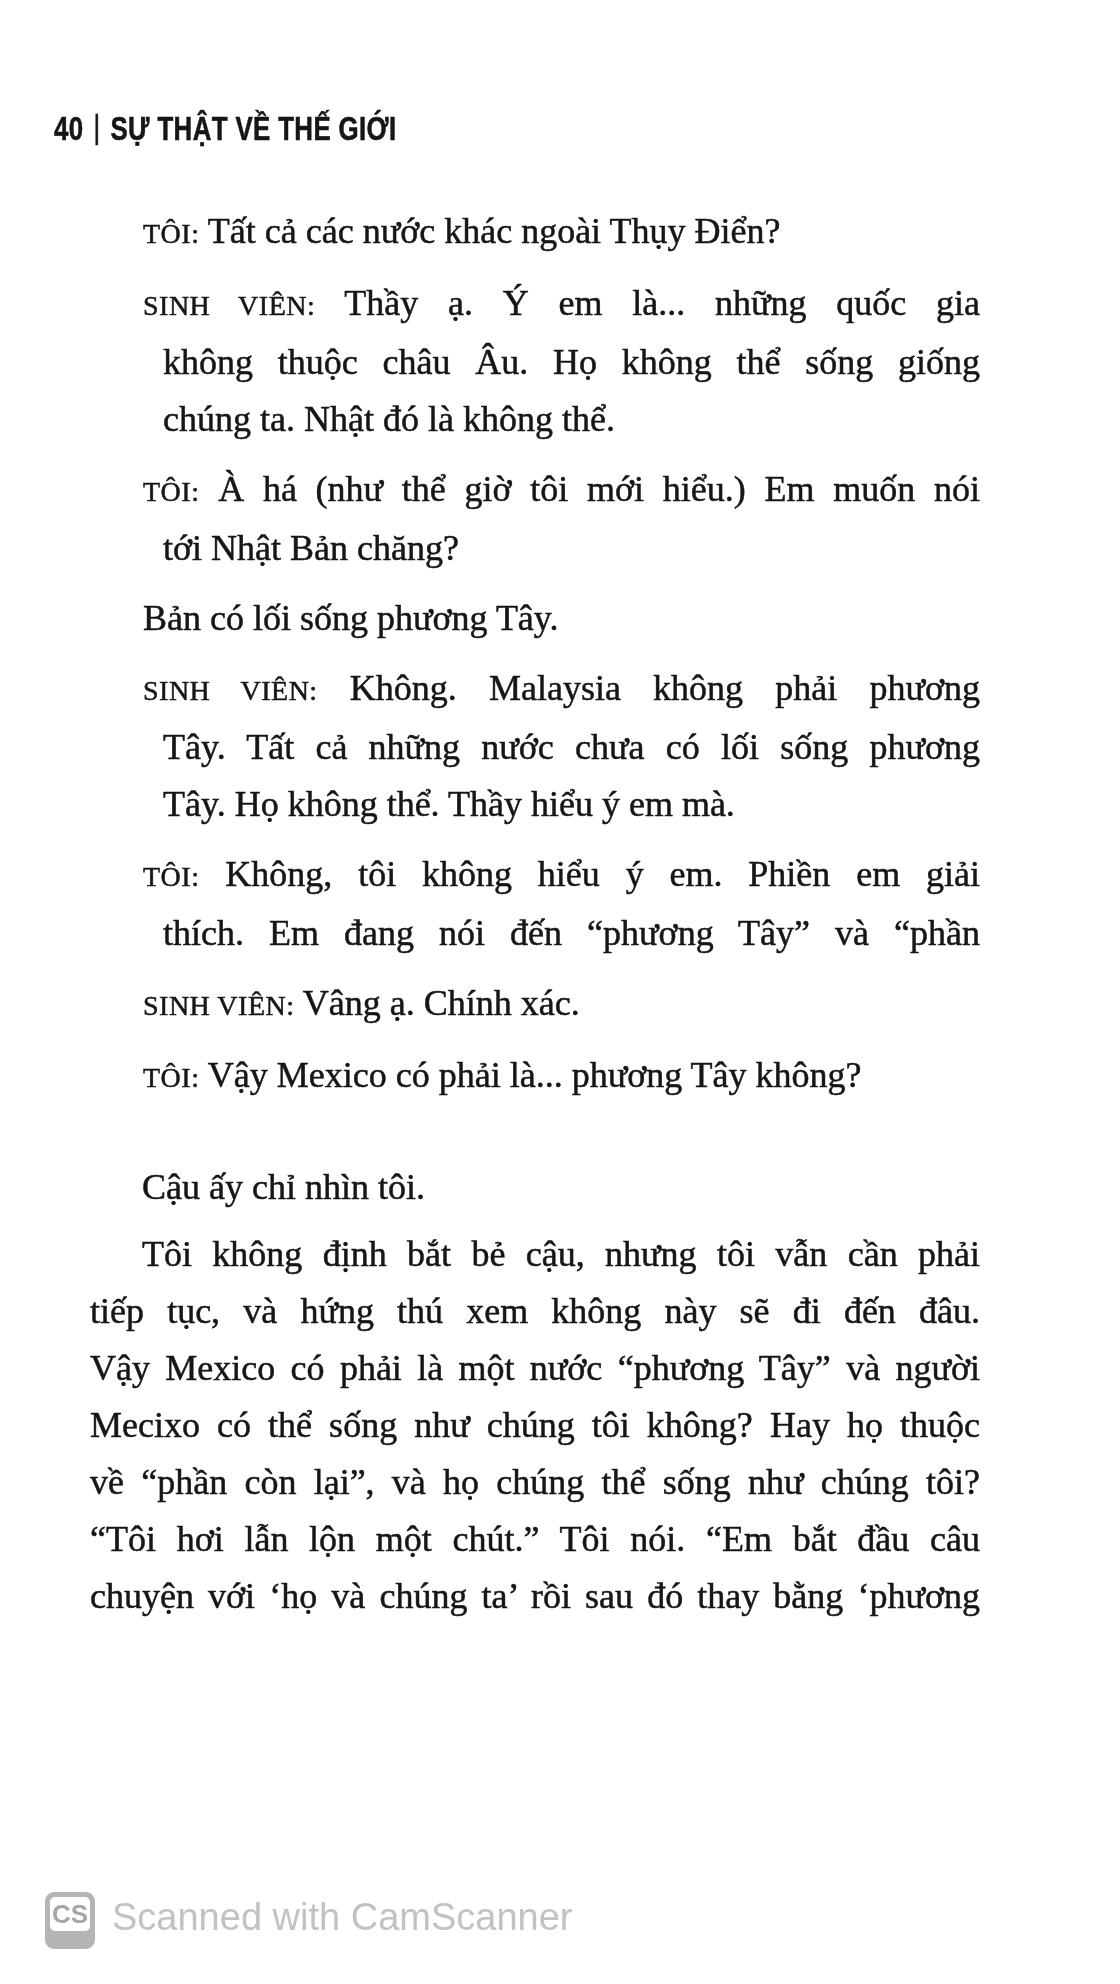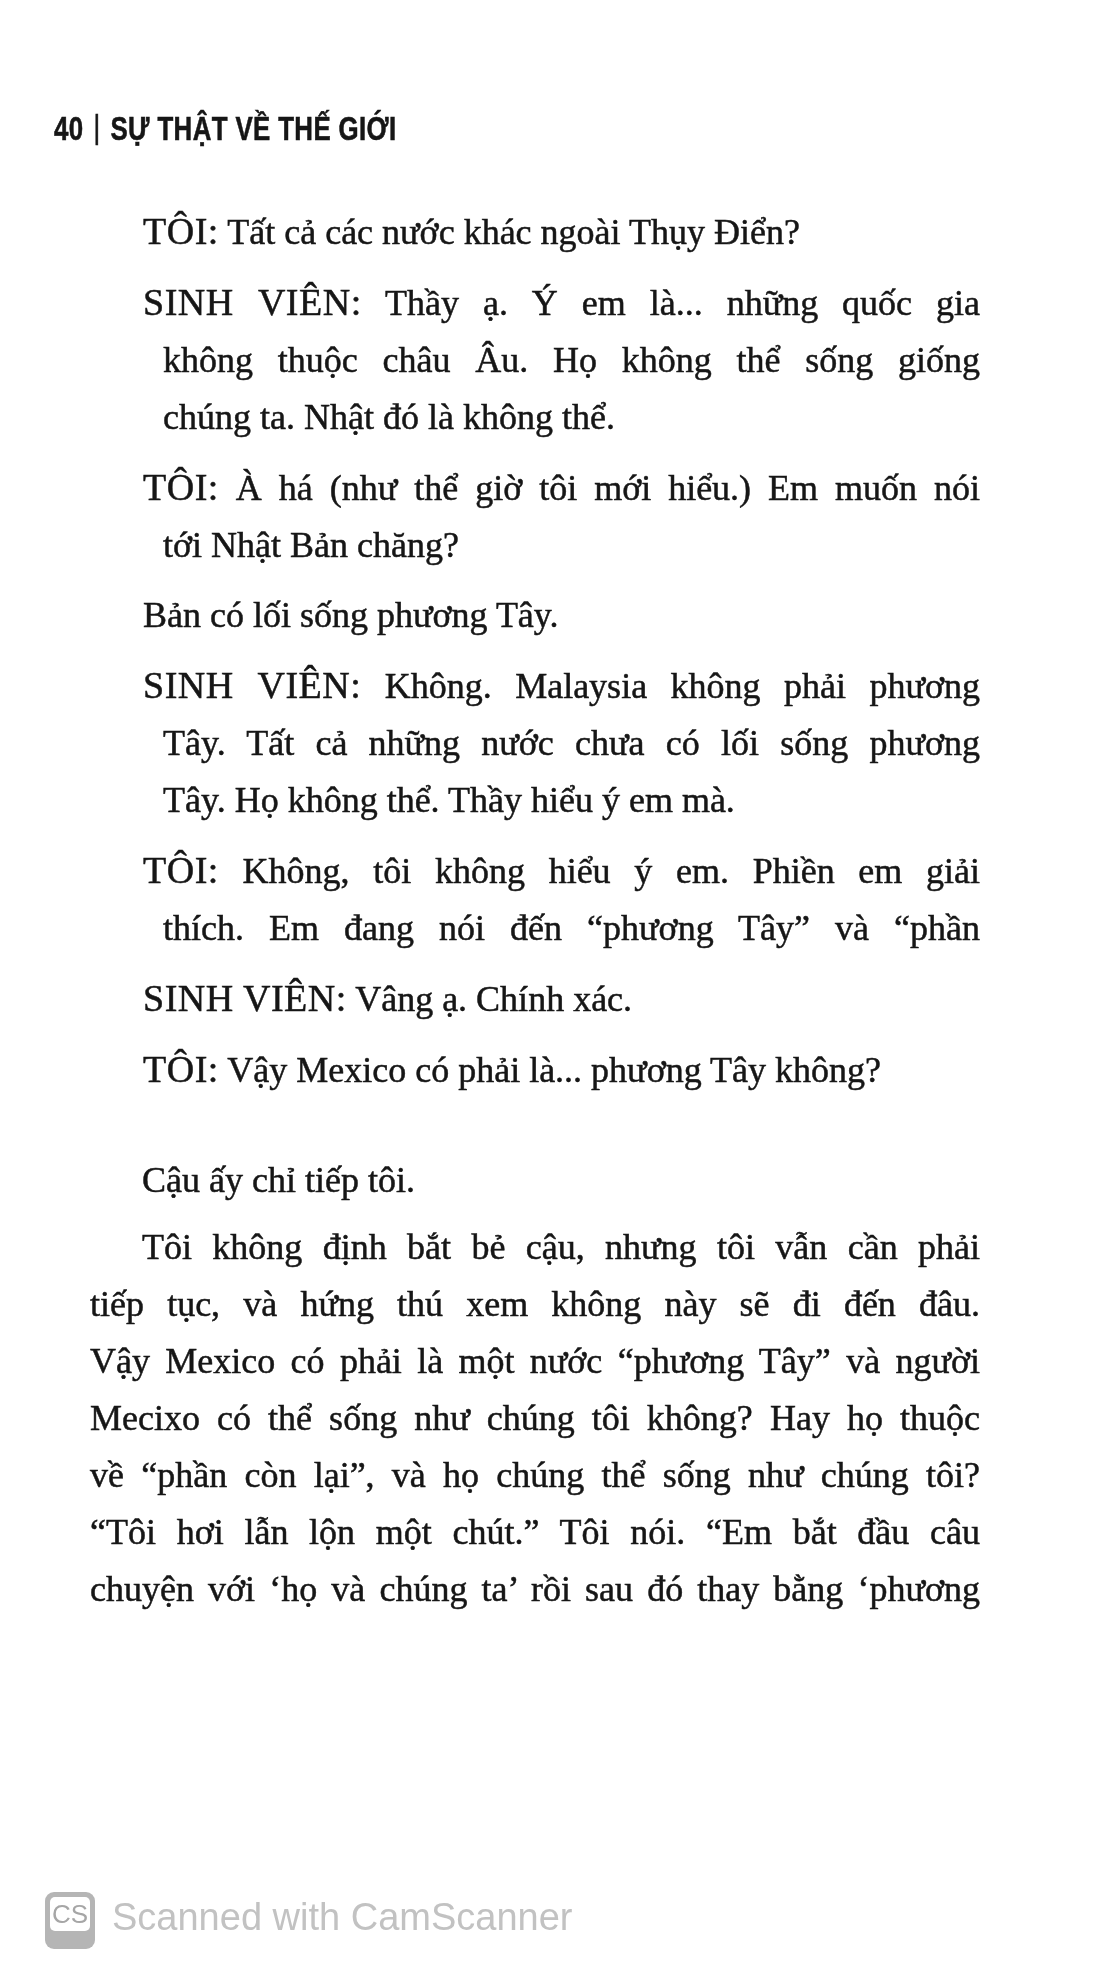--- a/index.html
+++ b/index.html
@@ -23,35 +23,35 @@
   .content{
     position:absolute;top:203px;left:90px;width:890px;
     font-size:36px;line-height:57px;
     -webkit-text-stroke:.5px #161616;
   }
   .ln{text-align:left;}
   .fit{text-align:justify;text-align-last:justify;}
   .entry{margin-left:53px;}
   .entry .ln + .ln{margin-left:20px;}
   .entry + .entry{margin-top:13px;}
-  .spk{font-size:38px;letter-spacing:.5px;}
+  .spk{font-size:28px;letter-spacing:.5px;}
   .para .ln:first-child{text-indent:52px;}
   .narr1{margin-top:53px;}
   .narr2{margin-top:10px;}
   
   .cs-badge{
     position:absolute;left:45px;top:1892px;width:50px;height:57px;
     background:#b5b5b5;border-radius:9px;
   }
   .cs-win{
     position:absolute;left:5px;top:5px;right:5px;height:34px;
     background:#ffffff;border-radius:5px;
     display:flex;align-items:center;justify-content:center;
     font-family:"Liberation Sans","DejaVu Sans",sans-serif;
-    font-weight:400;font-size:26px;color:#a6a6a6;
+    font-weight:700;font-size:26px;color:#a6a6a6;
   }
   .cs-text{
     position:absolute;left:112px;top:1889px;
     font-family:"Liberation Sans","DejaVu Sans",sans-serif;
     font-size:38px;line-height:57px;color:#c2c2c2;
   }
 </style>
 </head>
 <body>
 
@@ -96,21 +96,21 @@
 
     <div class="entry">
       <div class="ln"><span class="spk">SINH VIÊN:</span> <span>Vâng ạ. Chính xác.</span></div>
     </div>
 
     <div class="entry">
       <div class="ln"><span class="spk">TÔI:</span> <span>Vậy Mexico có phải là... phương Tây không?</span></div>
     </div>
 
     <div class="para narr1">
-      <div class="ln">Cậu ấy chỉ tiếp tôi.</div>
+      <div class="ln">Cậu ấy chỉ nhìn tôi.</div>
     </div>
 
     <div class="para narr2">
       <div class="ln fit">Tôi không định bắt bẻ cậu, nhưng tôi vẫn cần phải</div>
       <div class="ln fit">tiếp tục, và hứng thú xem không này sẽ đi đến đâu.</div>
       <div class="ln fit">Vậy Mexico có phải là một nước “phương Tây” và người</div>
       <div class="ln fit">Mecixo có thể sống như chúng tôi không? Hay họ thuộc</div>
       <div class="ln fit">về “phần còn lại”, và họ chúng thể sống như chúng tôi?</div>
       <div class="ln fit">“Tôi hơi lẫn lộn một chút.” Tôi nói. “Em bắt đầu câu</div>
       <div class="ln fit">chuyện với ‘họ và chúng ta’ rồi sau đó thay bằng ‘phương</div>

